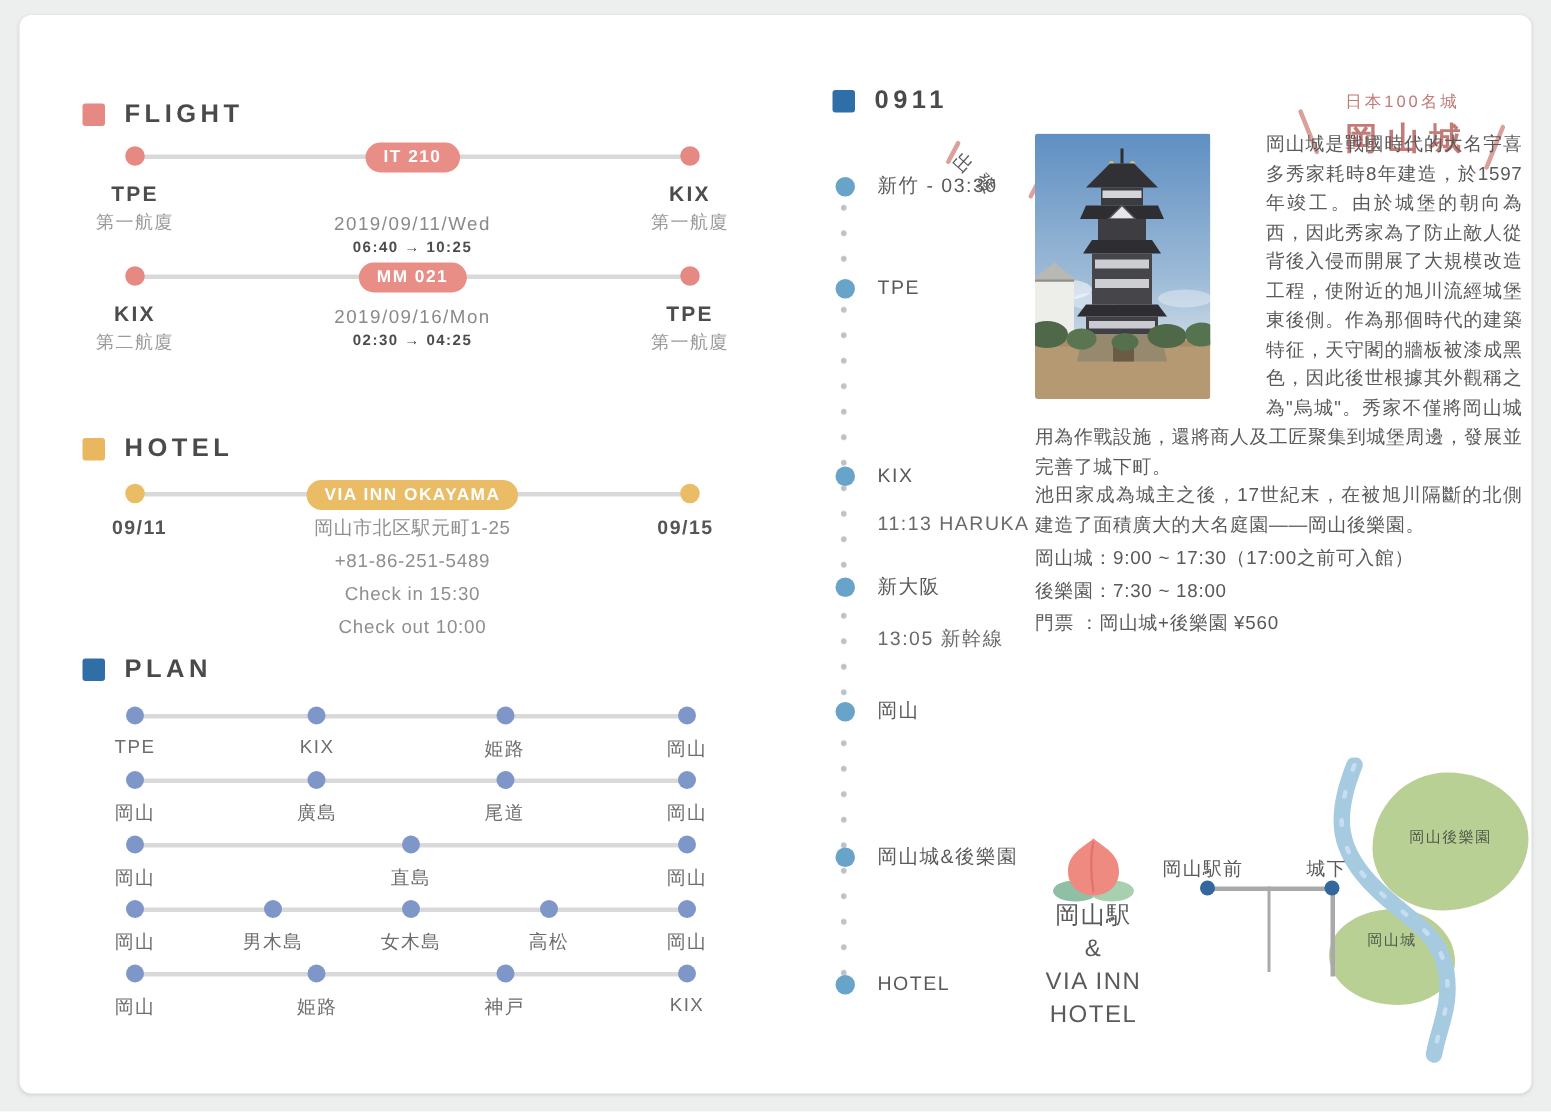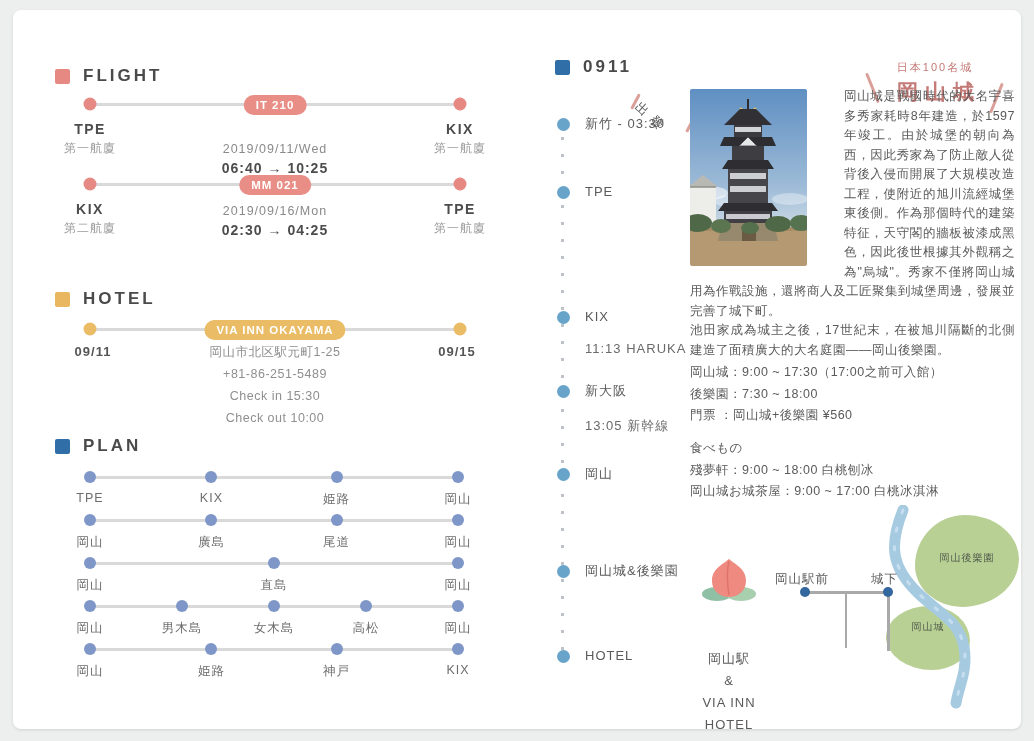--- a/index.html
+++ b/index.html
@@ -20,21 +20,21 @@
   .dot-yellow { width:13px; height:13px; background:#ebbc66; }
   .dot-plan { width:12px; height:12px; background:#7e97c8; }
   .pill { position:absolute; transform:translate(-50%,-50%); color:#fff; font-weight:bold; font-size:11.5px; letter-spacing:1px; border-radius:11px; padding:4px 12px; white-space:nowrap; }
   .pill-salmon { background:#e88e86; }
   .pill-yellow { background:#ebbc66; }
 
   .ctr { text-align:center; transform:translateX(-50%); position:absolute; white-space:nowrap; }
   .code { font-size:14px; font-weight:bold; color:#4c4c4c; letter-spacing:1.5px; }
   .terminal { font-size:12px; color:#9a9a9a; letter-spacing:1px; margin-top:3px; }
   .fdate { font-size:12.5px; color:#8a8a8a; letter-spacing:1px; }
-  .ftime { font-size:14px; font-weight:bold; color:#4c4c4c; letter-spacing:1px; margin-top:4px; }
+  .ftime { font-size:10px; font-weight:bold; color:#4c4c4c; letter-spacing:1px; margin-top:4px; }
   .hdate { font-size:13px; font-weight:bold; color:#555; letter-spacing:1px; }
   .hinfo { font-size:12.5px; color:#8f8f8f; letter-spacing:.5px; line-height:22px; }
   .plan-label { font-size:12.5px; color:#6d6d6d; letter-spacing:1px; }
 
   
   .vdots { position:absolute; width:5px; background-image:radial-gradient(circle, #bcc2c8 0 1.8px, transparent 2px); background-size:5px 17px; background-position:center top; }
   .big-dot { position:absolute; width:13px; height:13px; border-radius:50%; background:#68a4ca; }
   .tl-label { position:absolute; font-size:13px; color:#5a5a5a; letter-spacing:1px; height:18px; line-height:18px; white-space:nowrap; }
   .tl-transit { color:#6a6a6a; }
 
@@ -46,21 +46,21 @@
   .para { position:absolute; font-size:12.5px; color:#5a5a5a; line-height:19.5px; letter-spacing:.5px; text-align:justify; }
   .photo-wrap { float:left; width:117px; height:177px; margin:2px 37px 8px 0; border-radius:2px; overflow:hidden; }
   .info-line { font-size:12.5px; color:#5a5a5a; line-height:21.5px; letter-spacing:.5px; white-space:nowrap; }
 
   
   .blob { position:absolute; background:#b9d095; }
   .blob-label { font-size:10px; color:#4f5a4a; letter-spacing:1px; text-align:center; }
   .map-road { position:absolute; background:#a9a9a9; }
   .map-stop-dot { position:absolute; width:10px; height:10px; border-radius:50%; background:#33679e; transform:translate(-50%,-50%); }
   .map-stop-label { position:absolute; font-size:12.5px; color:#5a5a5a; letter-spacing:1px; white-space:nowrap; }
-  .hotel-lines { position:absolute; text-align:center; transform:translateX(-50%); font-size:13px; color:#5a5a5a; letter-spacing:1px; line-height:22px;margin-top:48px; }
+  .hotel-lines { position:absolute; text-align:center; transform:translateX(-50%); font-size:16px; color:#5a5a5a; letter-spacing:1px; line-height:22px; }
 </style>
 </head>
 <body>
 
 <div class="page">
 
   <div class="sec-header" style="left:42px; top:56px;">
     <div class="sec-sq" style="background:#e68983;"></div>
     <div class="sec-title">FLIGHT</div>
   </div>
@@ -278,25 +278,20 @@
     </div><span>岡山城是戰國時代的大名宇喜多秀家耗時8年建造，於1597年竣工。由於城堡的朝向為西，因此秀家為了防止敵人從背後入侵而開展了大規模改造工程，使附近的旭川流經城堡東後側。作為那個時代的建築特征，天守閣的牆板被漆成黑色，因此後世根據其外觀稱之為"烏城"。秀家不僅將岡山城用為作戰設施，還將商人及工匠聚集到城堡周邊，發展並完善了城下町。</span><br>
     <span>池田家成為城主之後，17世紀末，在被旭川隔斷的北側建造了面積廣大的大名庭園——岡山後樂園。</span>
   </div>
 
   <div class="abs" style="left:677px; top:352px;">
     <div class="info-line">岡山城：9:00 ~ 17:30（17:00之前可入館）</div>
     <div class="info-line">後樂園：7:30 ~ 18:00</div>
     <div class="info-line">門票 ：岡山城+後樂園 ¥560</div>
   </div>
 
-  <div class="abs" style="left:677px; top:428px;">
-    <div class="info-line">食べもの</div>
-    <div class="info-line">殘夢軒：9:00 ~ 18:00 白桃刨冰</div>
-    <div class="info-line">岡山城お城茶屋：9:00 ~ 17:00 白桃冰淇淋</div>
-  </div>
 
   <div>
 
     <div class="blob" style="left:902px; top:505px; width:104px; height:92px; border-radius:48% 52% 55% 45% / 55% 48% 52% 45%;">
       <div class="blob-label" style="padding-top:36px;">岡山後樂園</div>
     </div>
     <div class="blob" style="left:873px; top:596px; width:84px; height:64px; border-radius:52% 48% 45% 55% / 48% 55% 45% 52%;">
       <div class="blob-label" style="padding-top:14px;">岡山城</div>
     </div>
 

